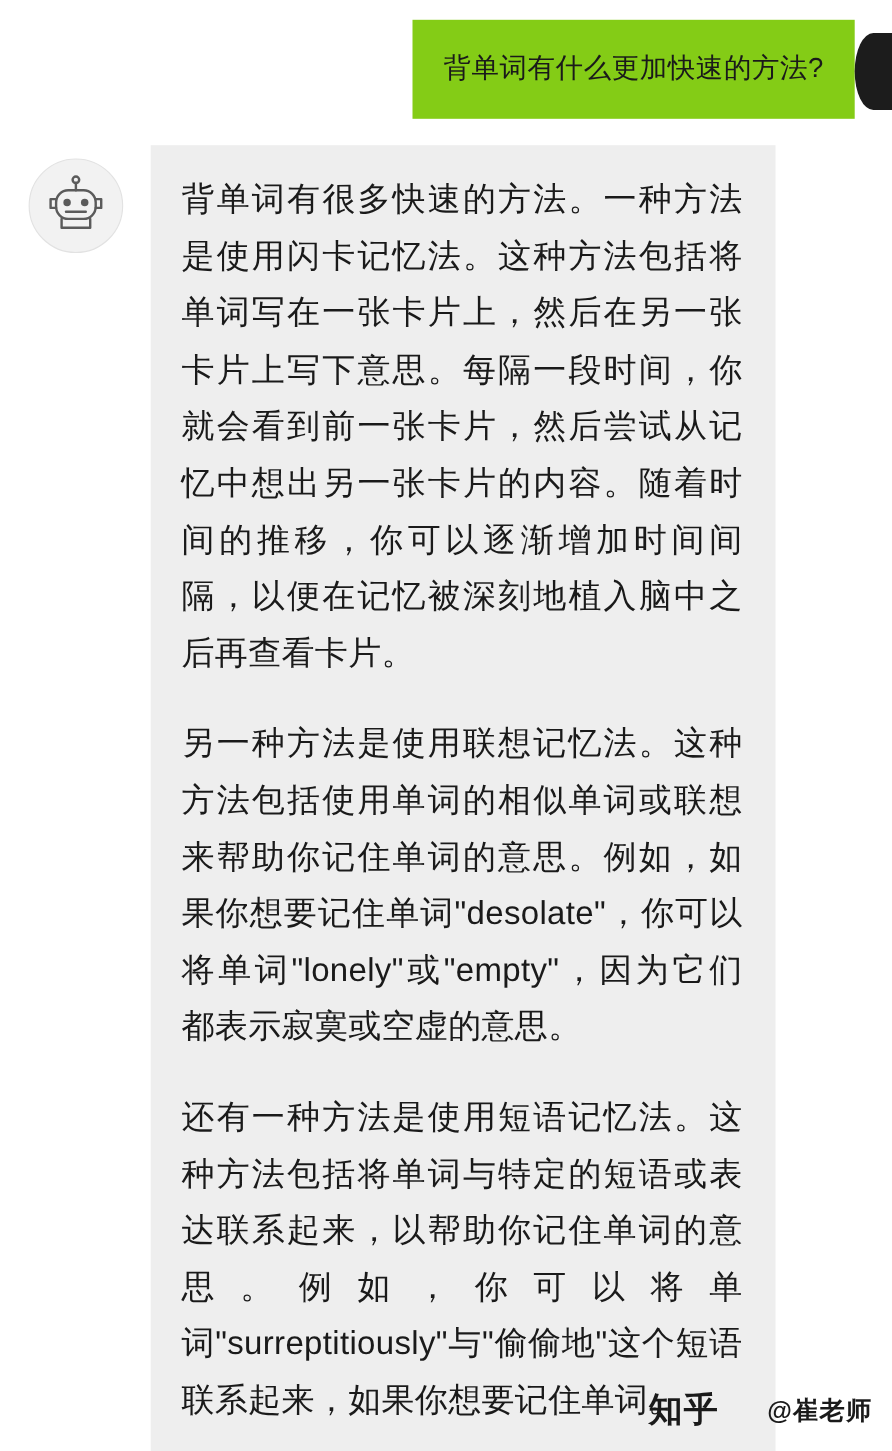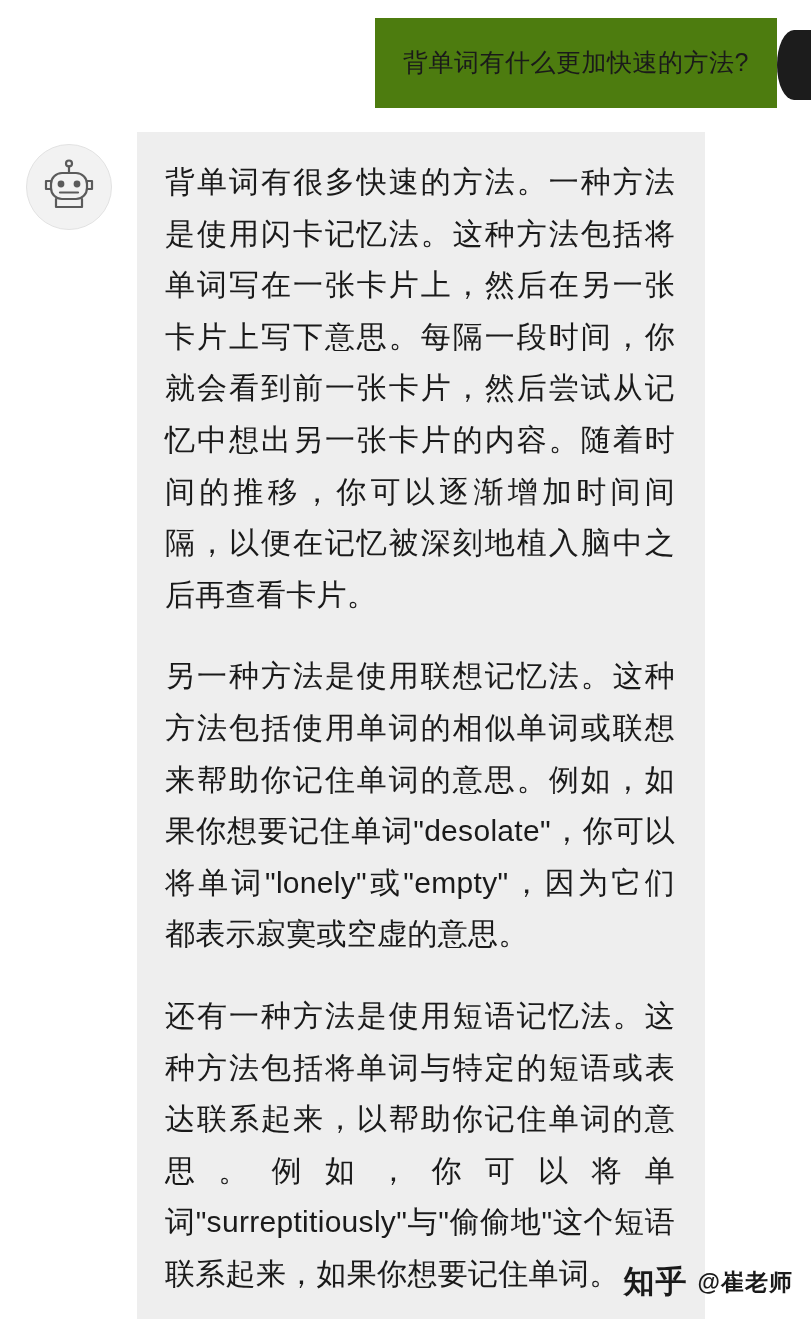--- a/index.html
+++ b/index.html
@@ -28,21 +28,21 @@
   .user-row {
     position: absolute;
     left: 0;
     top: 18px;
     width: 811px;
     display: flex;
     justify-content: flex-end;
     align-items: flex-start;
   }
   .user-bubble {
-    background: #4d7c0f;
+    background: #84cc16;
     color: #1a1a1a;
     font-size: 25px;
     line-height: 1.5;
     padding: 26px 28px 26px 28px;
     max-width: 480px;
     box-sizing: border-box;
     text-align: left;
     letter-spacing: 0.5px;
   }
   .user-avatar {
@@ -113,20 +113,21 @@
     font-weight: bold;
     letter-spacing: 1px;
   }
   .wm-logo {
     font-size: 31px;
     font-weight: bold;
   }
   .wm-name {
     font-size: 23px;
     font-weight: bold;
+    margin-left: 34px;
   }
 </style>
 </head>
 <body>
 
 <div class="chat">
 
   <div class="user-row">
     <div class="user-bubble">背单词有什么更加快速的方法?</div>
     <div class="user-avatar"></div>

